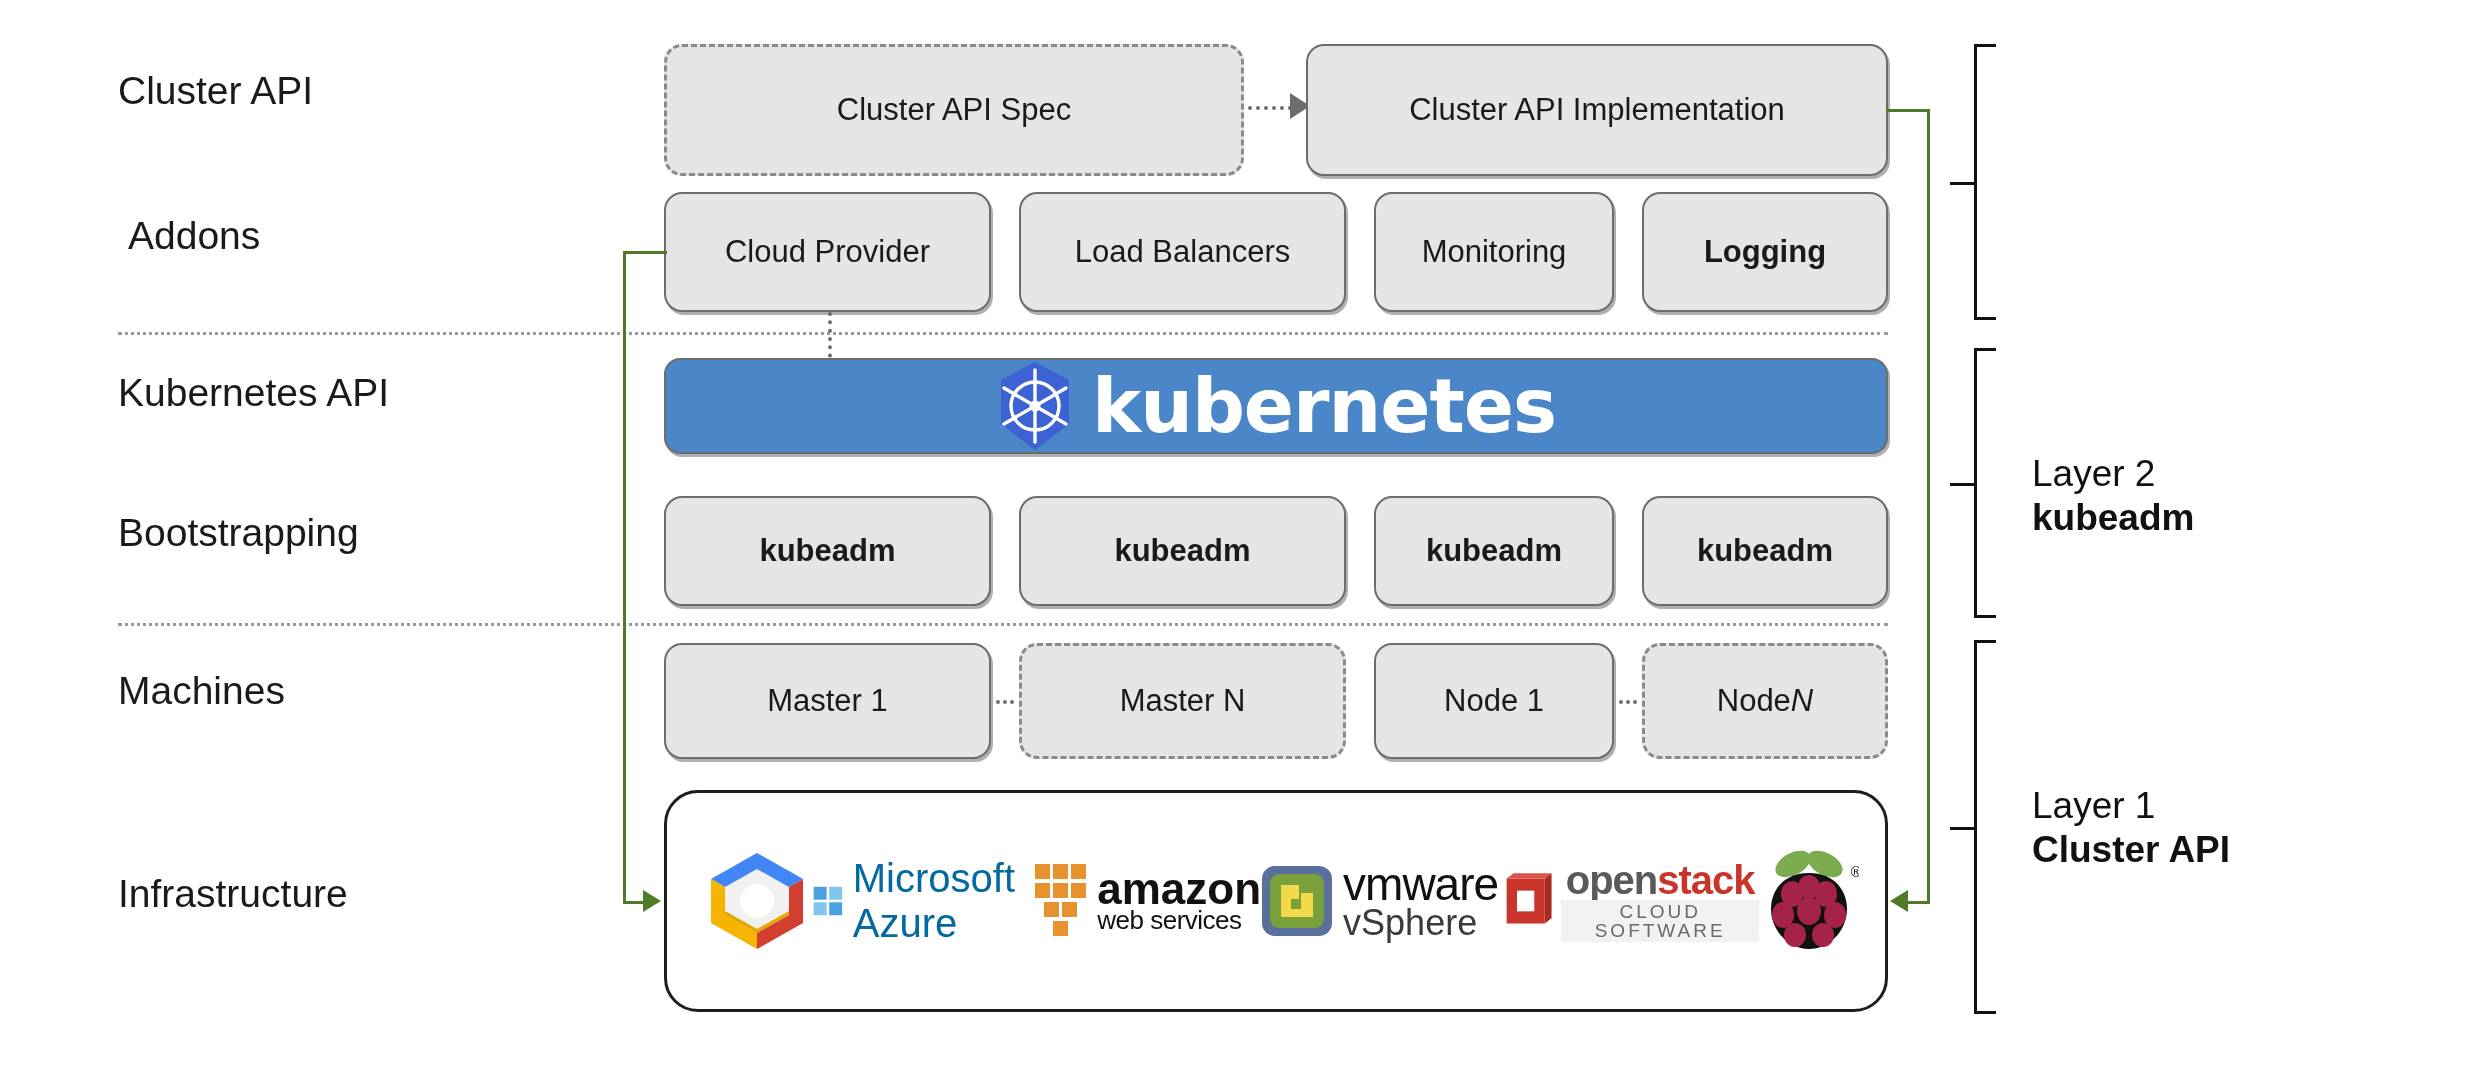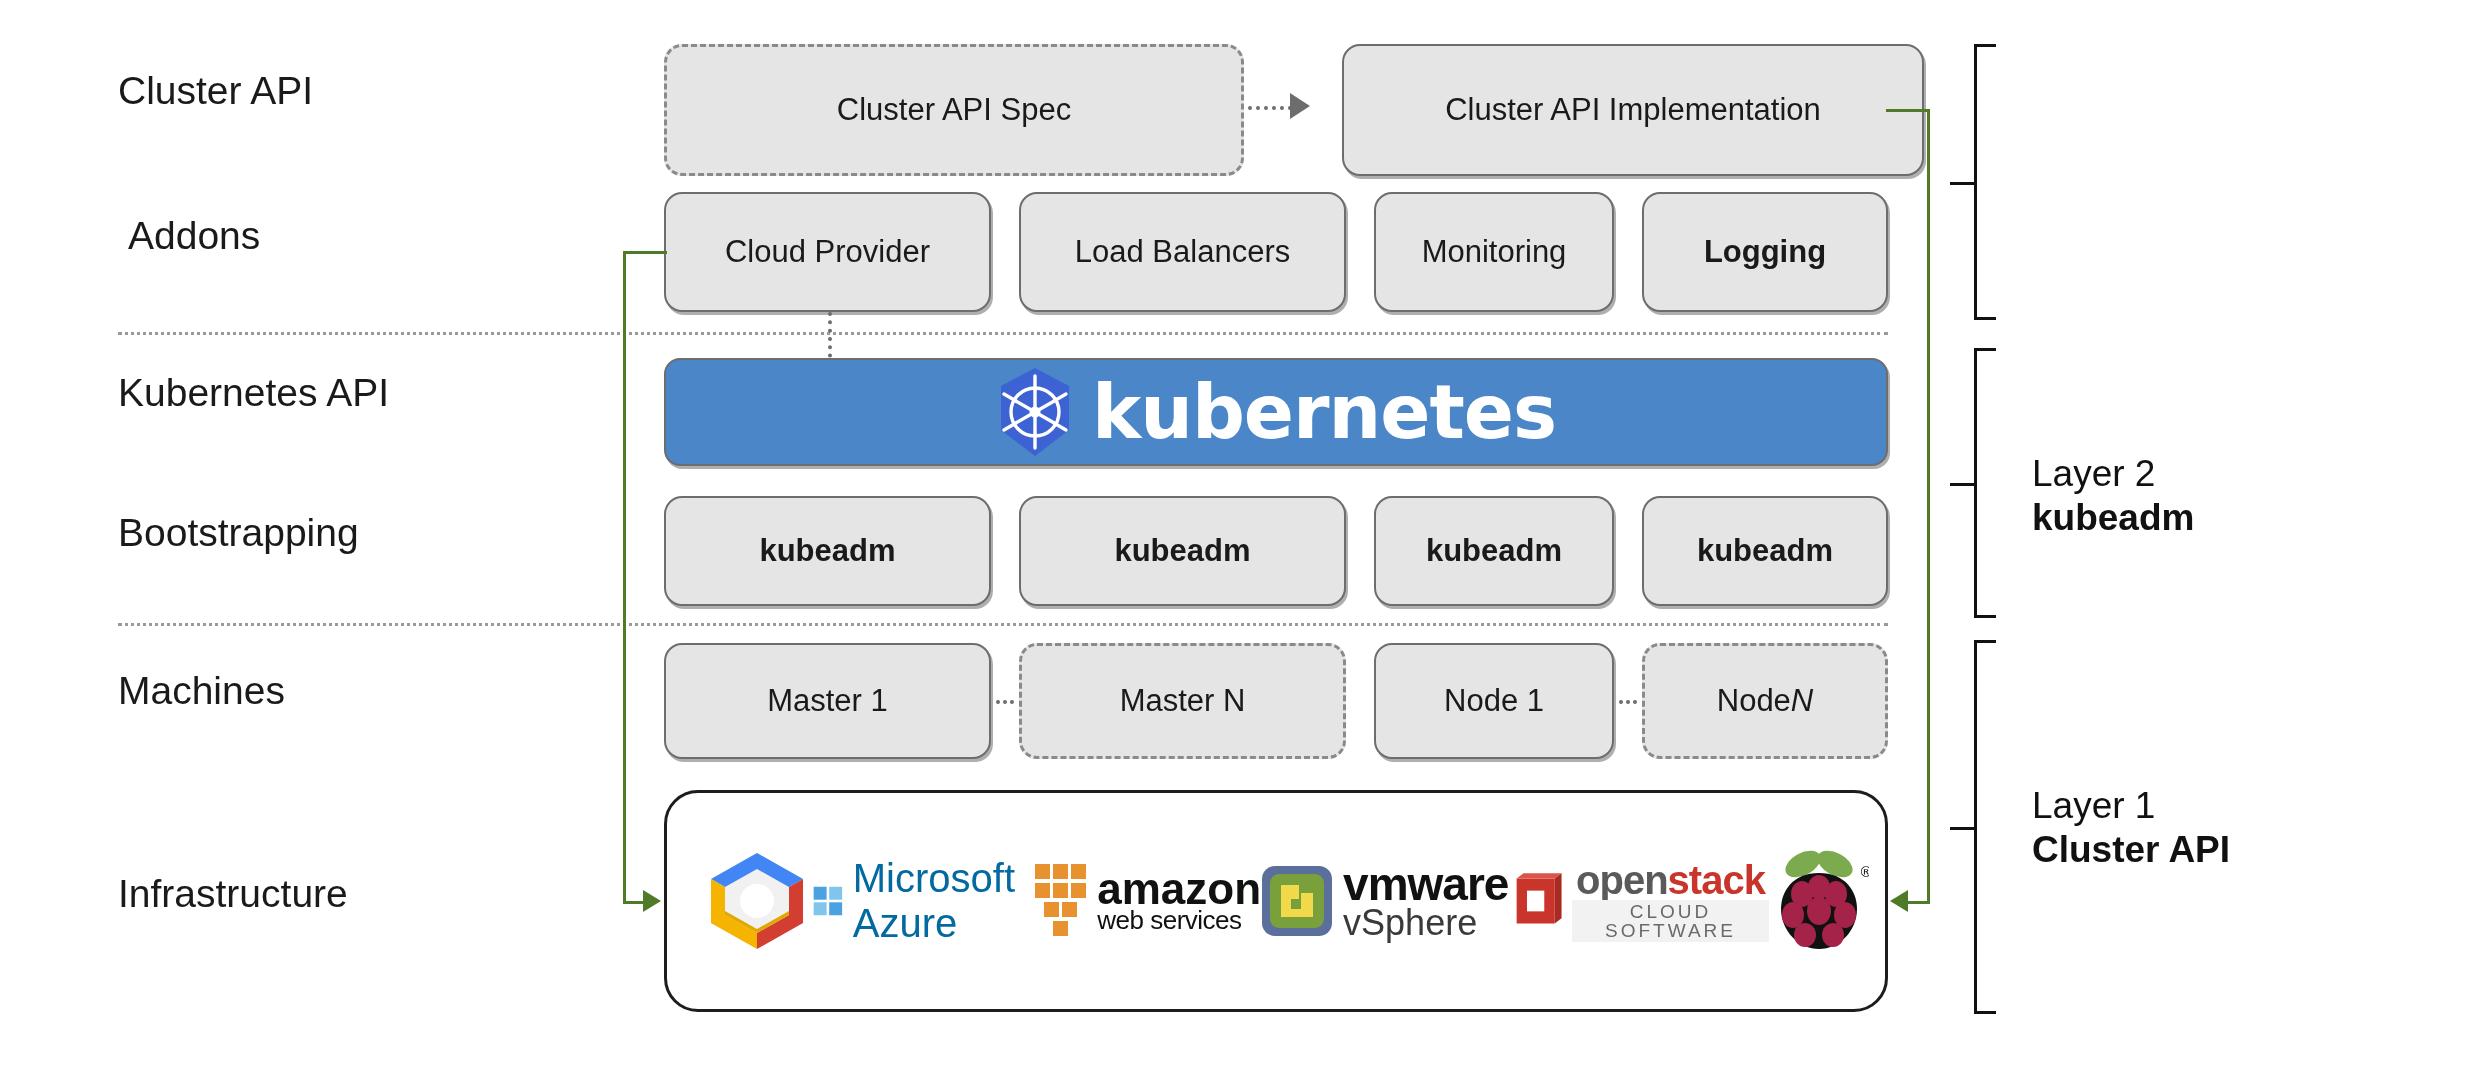--- a/index.html
+++ b/index.html
@@ -161,40 +161,40 @@
   <div class="divider" style="left:118px; top:332px; width:1770px;"></div>
   <div class="divider" style="left:118px; top:623px; width:1770px;"></div>
 
   <div class="box dashed" style="left:664px; top:44px; width:580px; height:132px;">
     <span>Cluster API Spec</span>
   </div>
 
   <div class="dotted-h" style="left:1248px; top:106px; width:52px;"></div>
   <div class="arrow-right-gray" style="left:1290px; top:93px;"></div>
 
-  <div class="box" style="left:1306px; top:44px; width:582px; height:132px;margin-left:36px;">
+  <div class="box" style="left:1306px; top:44px; width:582px; height:132px;">
     <span>Cluster API Implementation</span>
   </div>
 
   <div class="box" style="left:664px; top:192px; width:327px; height:120px;">
     <span>Cloud Provider</span>
   </div>
   <div class="box" style="left:1019px; top:192px; width:327px; height:120px;">
     <span>Load Balancers</span>
   </div>
   <div class="box" style="left:1374px; top:192px; width:240px; height:120px;">
     <span>Monitoring</span>
   </div>
   <div class="box" style="left:1642px; top:192px; width:246px; height:120px;font-weight:bold;">
     <span>Logging</span>
   </div>
 
   <div class="dotted-v" style="left:828px; top:312px; height:54px;"></div>
 
-  <div class="k8s-banner" style="left:664px; top:358px; width:1224px; height:108px;">
+  <div class="k8s-banner" style="left:664px; top:358px; width:1224px; height:96px;">
     <span style="display:flex;align-items:center;">
       <svg width="78" height="92" viewBox="0 0 78 92" aria-hidden="true">
         <polygon points="39,2 73,20 73,64 39,90 5,64 5,20" fill="#3d62d4"></polygon>
         <g fill="none" stroke="#ffffff" stroke-width="3.4" stroke-linecap="round">
           <circle cx="39" cy="46" r="24"></circle>
           <circle cx="39" cy="46" r="5.5" fill="#ffffff" stroke="none"></circle>
           <line x1="39" y1="10" x2="39" y2="24"></line>
           <line x1="39" y1="68" x2="39" y2="82"></line>
           <line x1="8" y1="28" x2="20" y2="35"></line>
           <line x1="58" y1="57" x2="70" y2="64"></line>
@@ -285,21 +285,21 @@
     </div>
 
     <div class="logo-slot">
       <svg width="72" height="72" viewBox="0 0 72 72" aria-hidden="true" style="margin-right:10px;">
         <rect x="1" y="1" width="70" height="70" rx="13" fill="#5b6f9c"></rect>
         <rect x="9" y="9" width="54" height="54" rx="9" fill="#7aa03c"></rect>
         <path d="M20 20 h18 v14 h-8 v10 h12 v8 H20 Z" fill="#f2d84b"></path>
         <path d="M40 28 h12 v24 H34 v-8 h6 Z" fill="#f2d84b"></path>
       </svg>
       <span style="display:flex;flex-direction:column;line-height:0.92;">
-        <span style="font-size:46px;font-weight:bold;color:#111;letter-spacing:-1px;">vmware</span>
+        <span style="font-size:46px;font-weight:normal;color:#111;letter-spacing:-1px;">vmware</span>
         <span style="font-size:36px;color:#3a3a3a;">vSphere</span>
       </span>
     </div>
 
     <div class="logo-slot">
       <svg width="64" height="72" viewBox="0 0 64 72" aria-hidden="true" style="margin-right:8px;">
         <path d="M10 10 h44 v52 H10 Z" fill="#c9352b"></path>
         <path d="M22 24 h20 v24 H22 Z" fill="#ffffff"></path>
         <path d="M10 10 l8 -6 h44 l-8 6 Z" fill="#d9554b"></path>
         <path d="M54 10 l8 -6 v52 l-8 6 Z" fill="#a82a22"></path>

